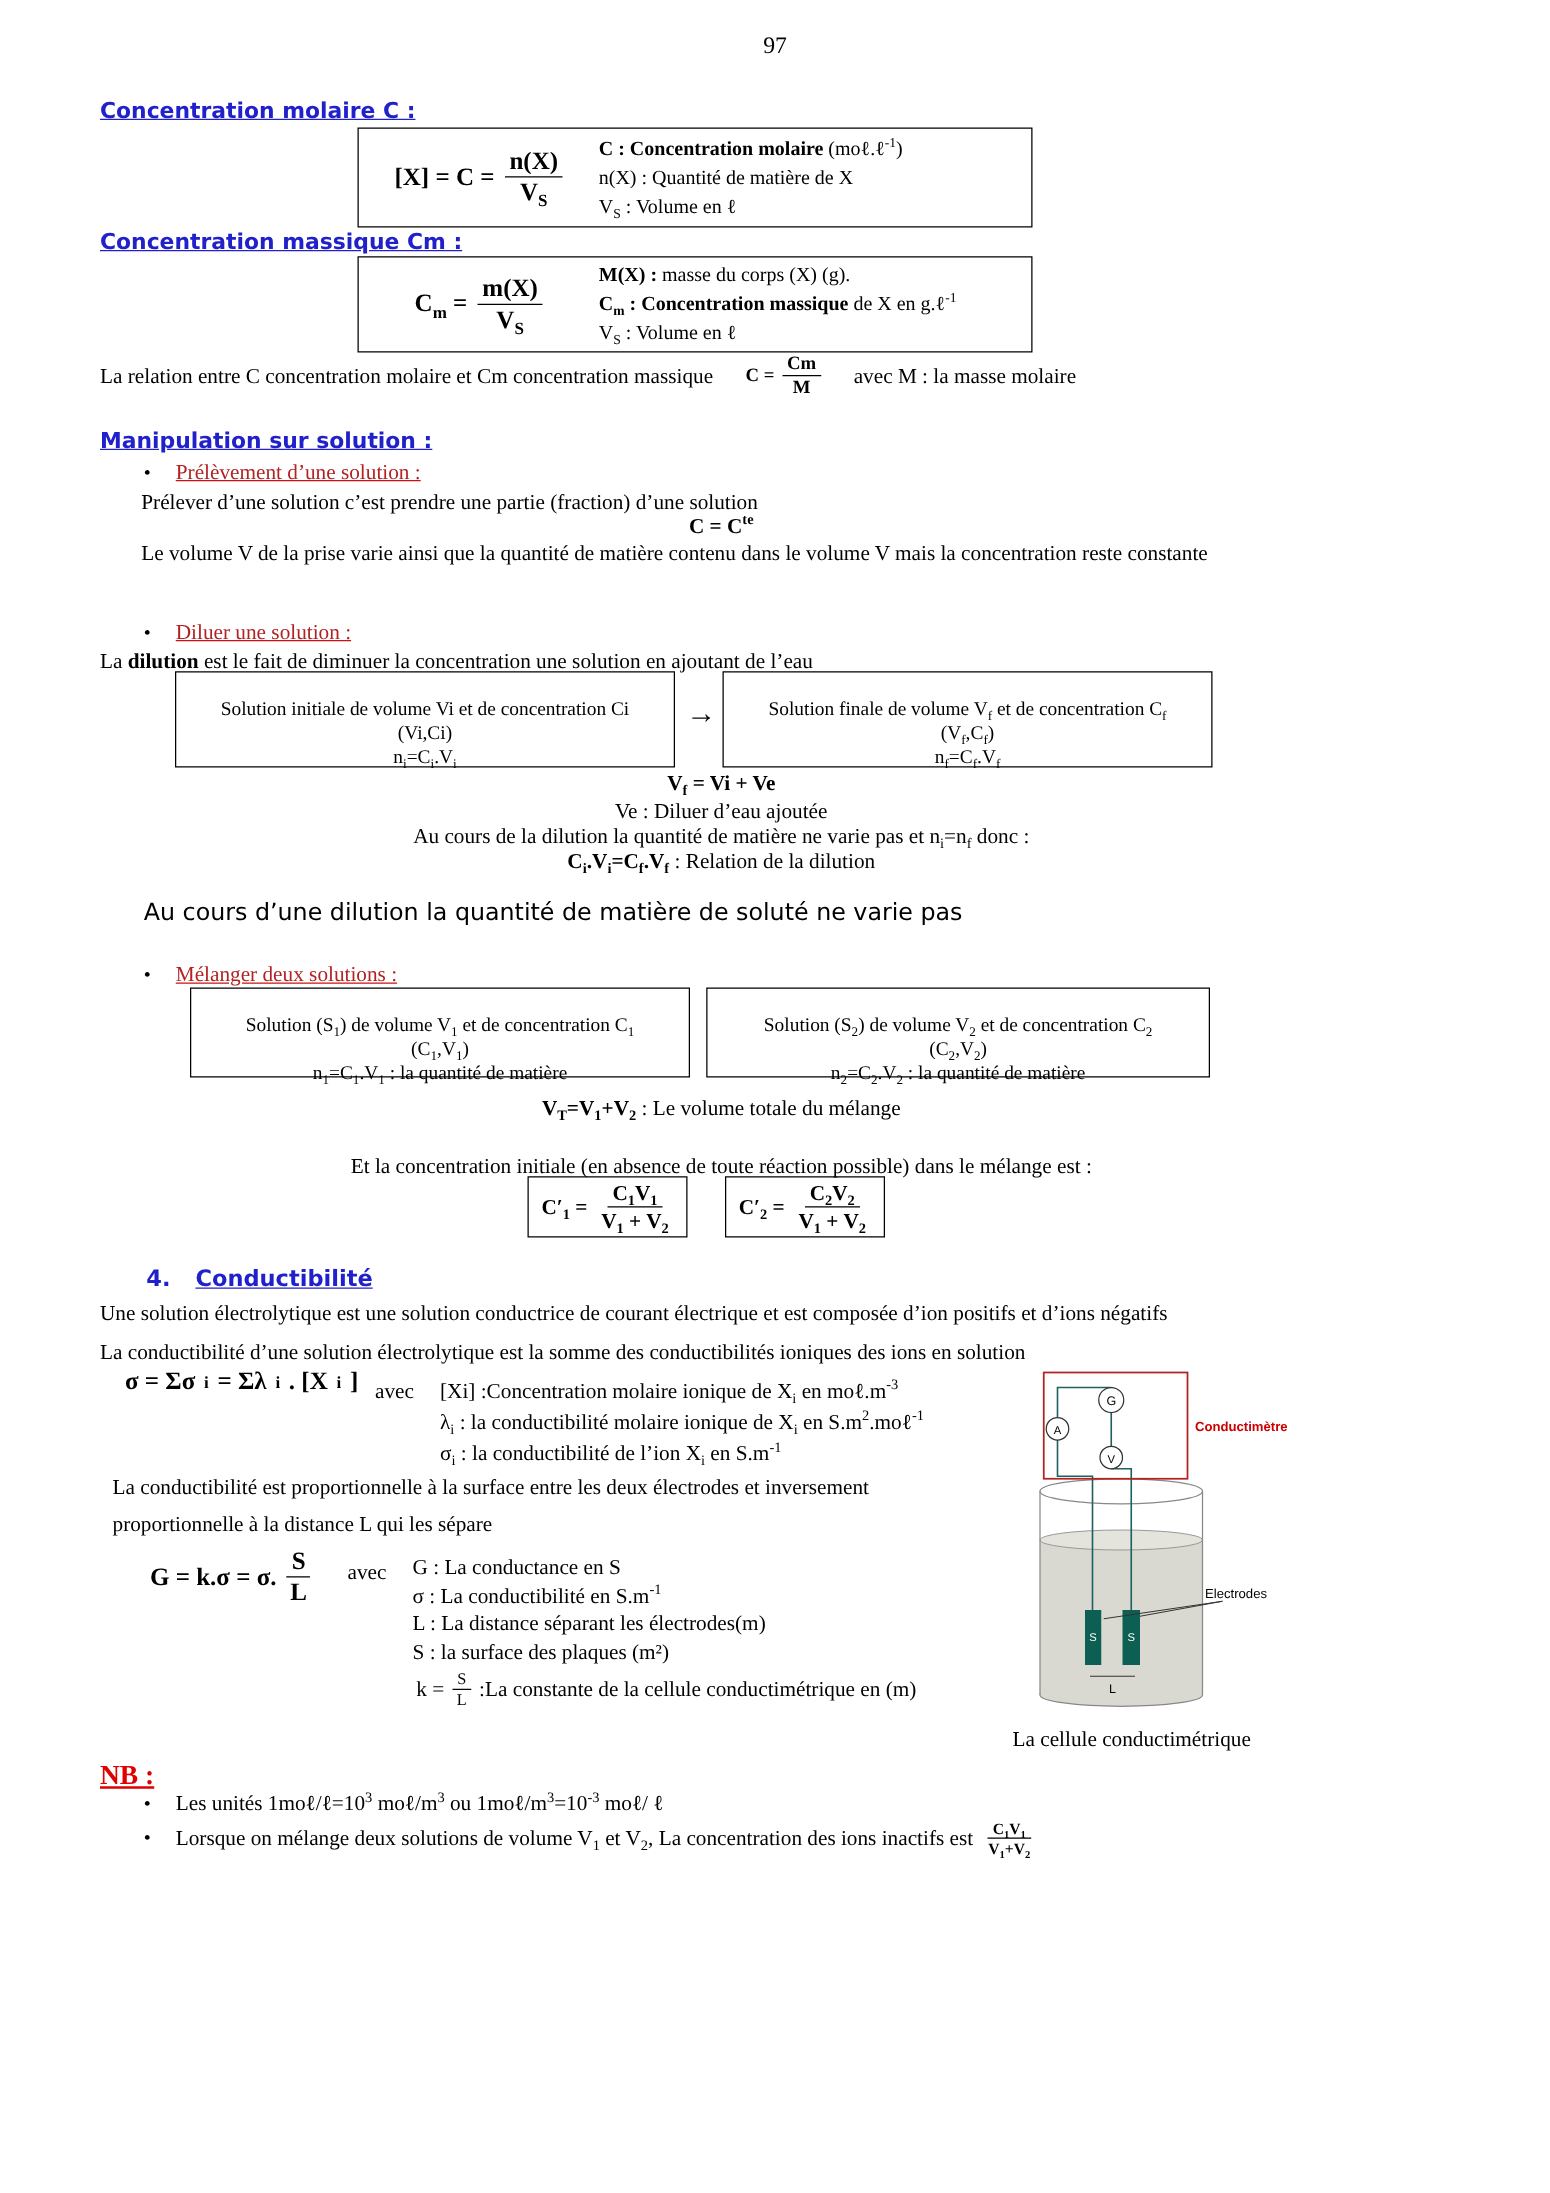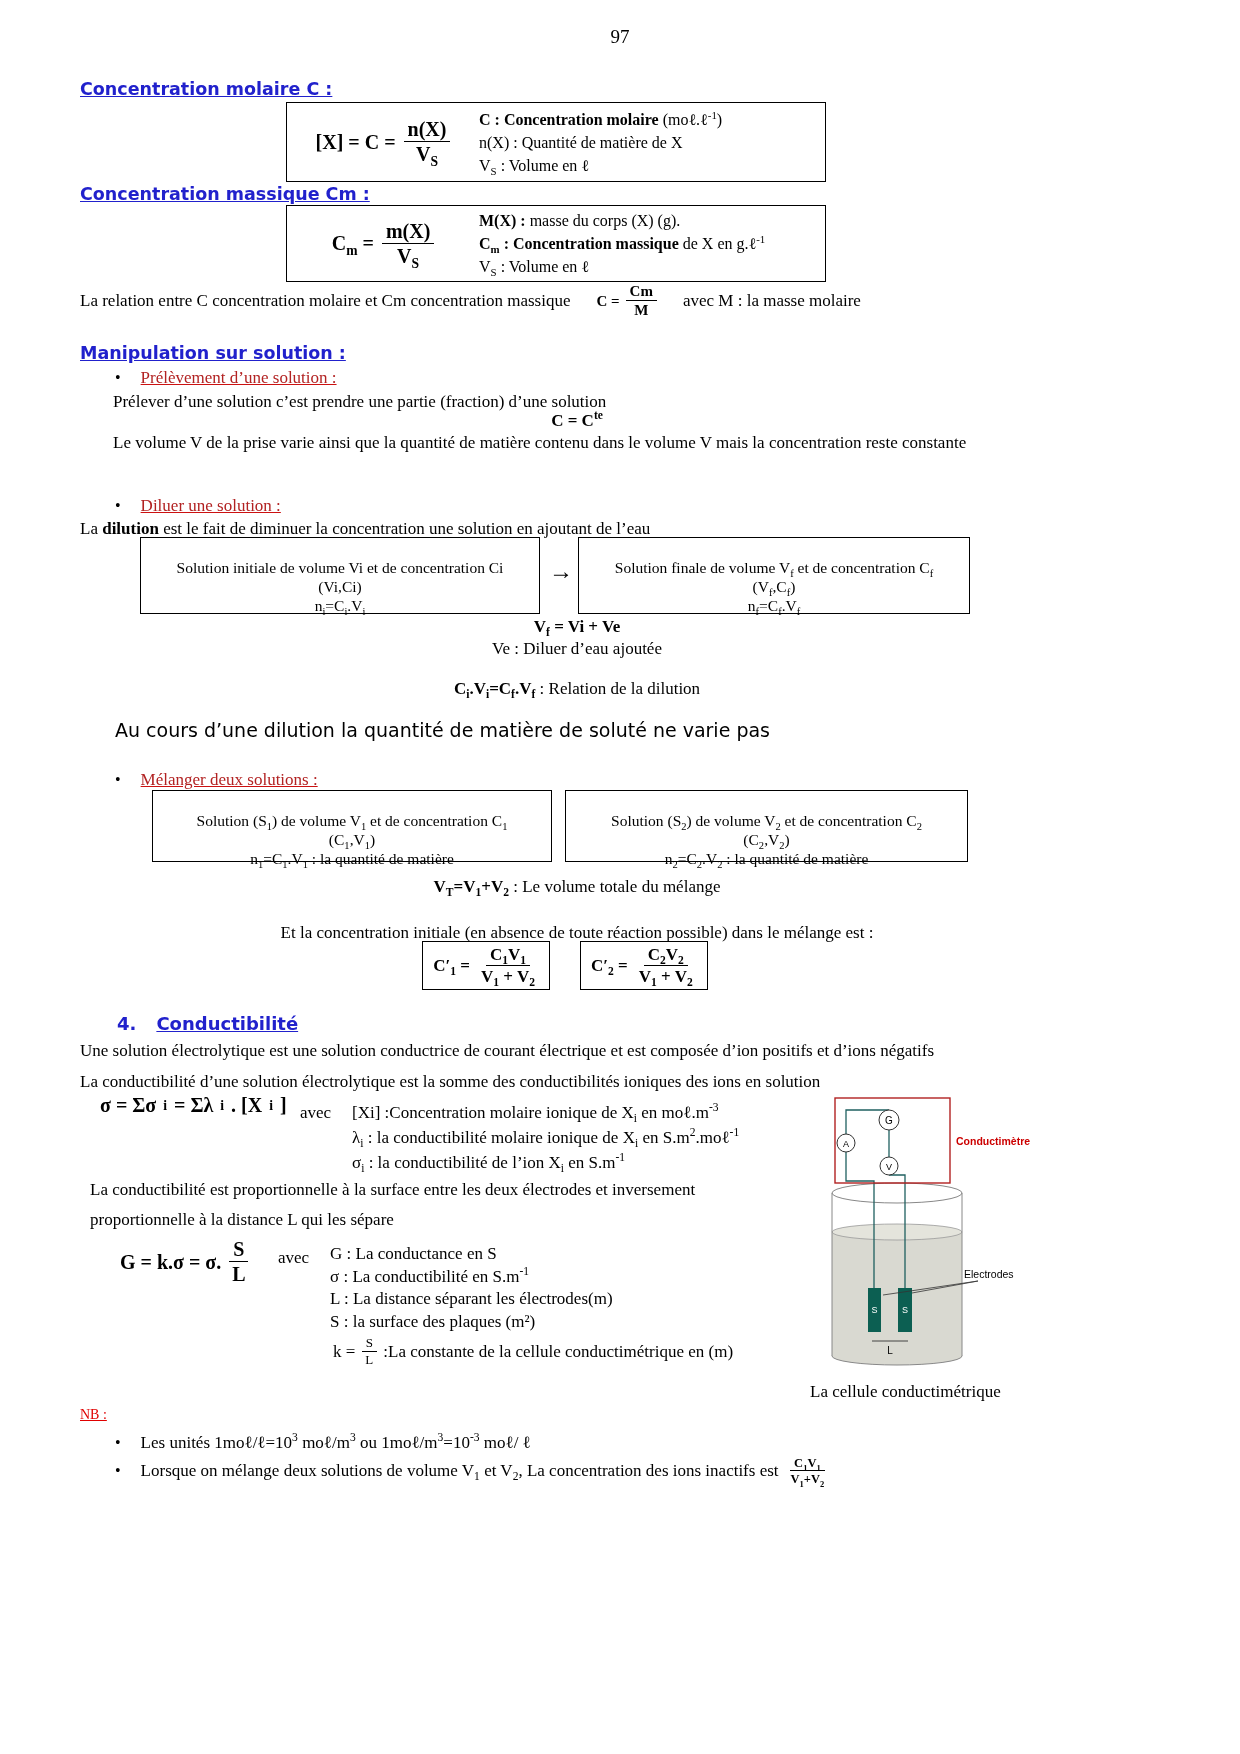--- a/index.html
+++ b/index.html
@@ -40,21 +40,21 @@
   .dbox {
     position:absolute; border:1.3px solid #000; display:flex; flex-direction:column;
     justify-content:space-between; padding:20px 4px; text-align:center; font-size:15.5px; line-height:19px;
   }
   .arrowbig { position:absolute; font-size:24px; font-weight:bold; }
   .hand { position:absolute; font-family:"DejaVu Sans", sans-serif; font-size:19px; }
   .fbrow { position:absolute; display:flex; justify-content:center; gap:30px; align-items:center; }
   .minibox { border:1.3px solid #000; padding:3px 10px; display:flex; align-items:center; gap:7px; font-weight:bold; font-size:17px; }
   .bigform { position:absolute; display:flex; align-items:center; gap:7px; font-weight:bold; font-size:20px; }
   .kform { display:inline-flex; align-items:center; gap:6px; }
-  .nbhead { position:absolute; font-weight:normal; color:#e00000; text-decoration:underline; font-size:14px; }
+  .nbhead { position:absolute; font-weight:bold; color:#e00000; text-decoration:underline; font-size:22px; }
   .caption { position:absolute; font-size:17px; }
   .glines { position:absolute; line-height:22.5px; }
   .nb2wrap { display:inline-flex; align-items:center; gap:8px; }
 </style>
 </head>
 <body>
 
 <div class="page">
 
   <div class="pgnum">97</div>
@@ -126,20 +126,21 @@
   </div>
   <div class="arrowbig" style="left:549px; top:558px">→</div>
   <div class="dbox" style="left:578px; top:537px; width:392px; height:77px">
     <div><span>Solution finale de volume V</span><sub>f</sub><span> et de concentration C</span><sub>f</sub></div>
     <div><span>(V</span><sub>f</sub><span>,C</span><sub>f</sub><span>)</span></div>
     <div><span>n</span><sub>f</sub><span>=C</span><sub>f</sub><span>.V</span><sub>f</sub></div>
   </div>
 
   <div class="cline" style="top:617px"><span class="b">V</span><sub class="b">f</sub><span class="b"> = Vi + Ve</span></div>
   <div class="cline" style="top:639px">Ve : Diluer d’eau ajoutée</div>
+  <div class="cline" style="top:659px"><span>Au cours de la dilution la quantité de matière ne varie pas et n</span><sub>i</sub><span>=n</span><sub>f</sub><span> donc :</span></div>
   <div class="cline" style="top:679px"><span class="b">C</span><sub class="b">i</sub><span class="b">.V</span><sub class="b">i</sub><span class="b">=C</span><sub class="b">f</sub><span class="b">.V</span><sub class="b">f</sub><span> : Relation de la dilution</span></div>
 
   <div class="hand" style="left:115px; top:719px">Au cours d’une dilution la quantité de matière de soluté ne varie pas</div>
 
   <div class="bullet" style="left:115px; top:770px">
     <span class="bdot">•</span>
     <span class="hred">Mélanger deux solutions :</span>
   </div>
 
   <div class="dbox" style="left:152px; top:790px; width:400px; height:72px">

